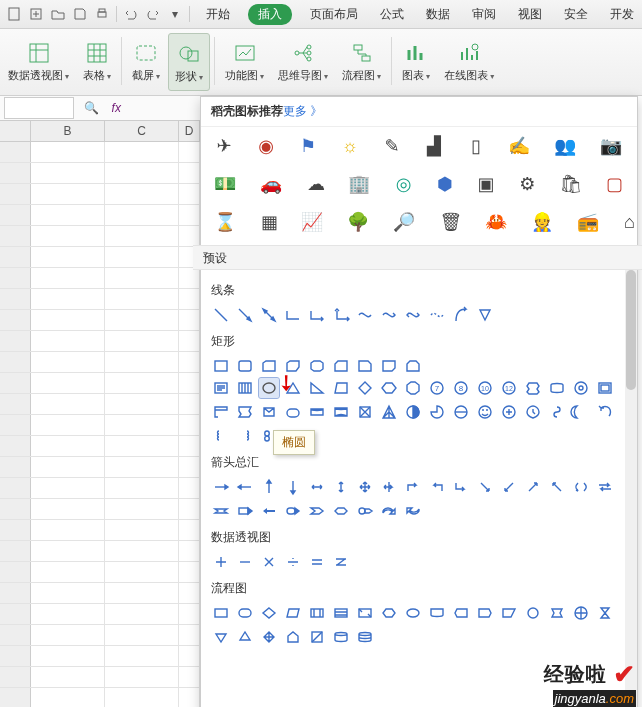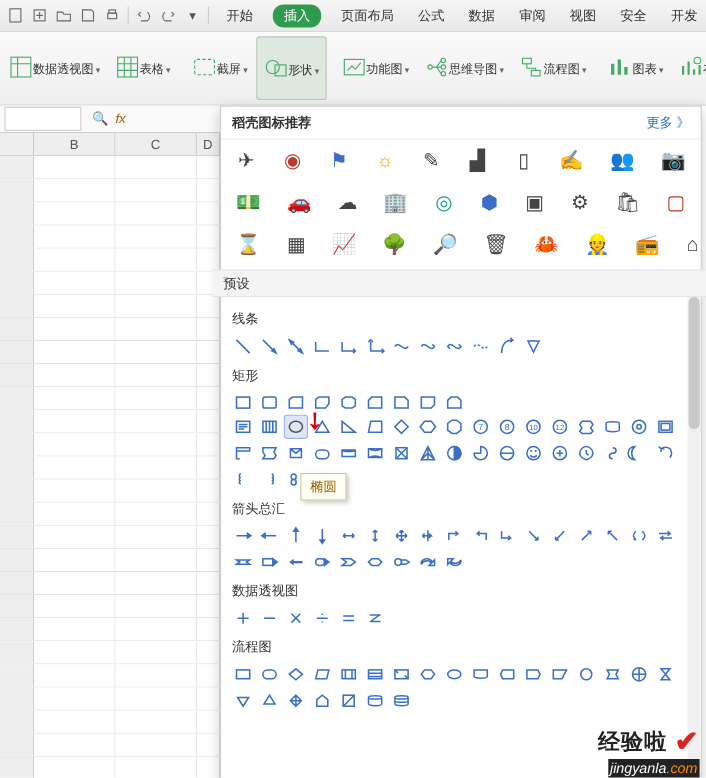--- a/index.html
+++ b/index.html
@@ -3,40 +3,40 @@
 <meta charset="utf-8">
 <style>
 html,body{margin:0;padding:0;font-family:"Microsoft YaHei",Arial,sans-serif;font-size:12px;background:#fff;color:#333;width:642px;height:707px;overflow:hidden}
 .tabbar{display:flex;align-items:center;height:28px;background:linear-gradient(#f5f5f5,#e9e9e9);border-bottom:1px solid #d0d0d0;padding:0 4px;gap:2px}
 .ticon{width:20px;height:20px;display:flex;align-items:center;justify-content:center;color:#555;border-radius:3px}
 .tsep{width:1px;height:16px;background:#ccc;margin:0 2px}
 .tabs{display:flex;gap:14px;margin-left:8px;align-items:center}
 .tab{color:#333;padding:2px 4px}
 .tab.active{background:#2e9b4f;color:#ffffff;border-radius:10px;padding:2px 10px}
 .ribbon{display:flex;align-items:flex-start;height:62px;background:linear-gradient(#fafafa,#efefef);border-bottom:1px solid #d0d0d0;padding:4px 2px 0 2px;gap:2px}
-.rgroup{display:flex;align-items:center;justify-content:center;height:56px;padding:0 6px;position:relative}
+.rgroup{display:flex;flex-direction:column;align-items:center;justify-content:center;height:56px;padding:0 6px;position:relative}
 .rgroup .ico{font-size:20px;color:#4a6;display:flex;align-items:center;justify-content:center;height:26px}
 .rgroup .lbl{font-size:11px;color:#333;margin-top:2px;white-space:nowrap}
 .rgroup.sel{background:#dfe8df;border:1px solid #b8c8b8;border-radius:3px}
 .rsep{width:1px;height:48px;background:#d8d8d8;margin:4px 2px 0 2px}
 .dd{font-size:8px;color:#666;margin-left:2px}
 .sheet-area{position:relative;display:flex;height:calc(707px - 28px - 62px)}
 .left{flex:0 0 200px;display:flex;flex-direction:column}
 .fbar{display:flex;align-items:center;height:24px;border-bottom:1px solid #ccc;background:#fafafa}
 .namebox{width:68px;height:20px;border:1px solid #ccc;margin:0 4px;background:#fff}
-.fx{width:16px;text-align:left;color:#a16207;font-style:italic}
+.fx{width:16px;text-align:right;color:#701a75;font-style:italic}
 .colhdr{display:flex;height:20px;border-bottom:1px solid #ccc;background:#f3f3f3}
 .rh{width:30px;border-right:1px solid #ccc;background:#eee}
 .ch{flex:1;border-right:1px solid #ccc;text-align:center;line-height:20px;color:#555;background:#eee}
 .gridrows{flex:1;overflow:hidden}
 .row{display:flex;height:20px;border-bottom:1px solid #e3e3e3}
 .row .rh{text-align:center;line-height:20px;color:#555}
 .row .cell{flex:1;border-right:1px solid #e3e3e3;background:#fff}
 .panel{position:absolute;top:0;left:200px;right:4px;bottom:0;background:#fff;border:1px solid #ccc;box-shadow:0 4px 12px rgba(0,0,0,.2);display:flex;flex-direction:column}
-.panel-hd{display:flex;align-items:center;justify-content:space-between;padding:6px 10px;border-bottom:1px solid #eee}
+.panel-hd{display:flex;align-items:center;justify-content:flex-start;padding:6px 10px;border-bottom:1px solid #eee}
 .panel-hd .ttl{font-weight:bold}
 .panel-hd .more{color:#2a6fd6}
 .iconrow{display:flex;gap:24px;padding:8px 14px}
 .reco-ico{width:22px;height:22px;display:flex;align-items:center;justify-content:center;font-size:18px;color:#444}
 .panel-body{flex:1;overflow-y:auto;padding:4px 8px 8px 8px;position:relative}
 .sect-title{font-size:12px;color:#333;margin:8px 2px 6px 2px}
 .shape-row{display:flex;flex-wrap:wrap;gap:4px;margin:2px}
 .shape{width:20px;height:20px;border-radius:2px;display:flex;align-items:center;justify-content:center;color:#3b6fc7}
 .shape svg{width:16px;height:16px;stroke:#3b6fc7;stroke-width:1.4;fill:none;overflow:visible}
 .shape.sel{background:#dce6f7;outline:1px solid #9ab2e0}

